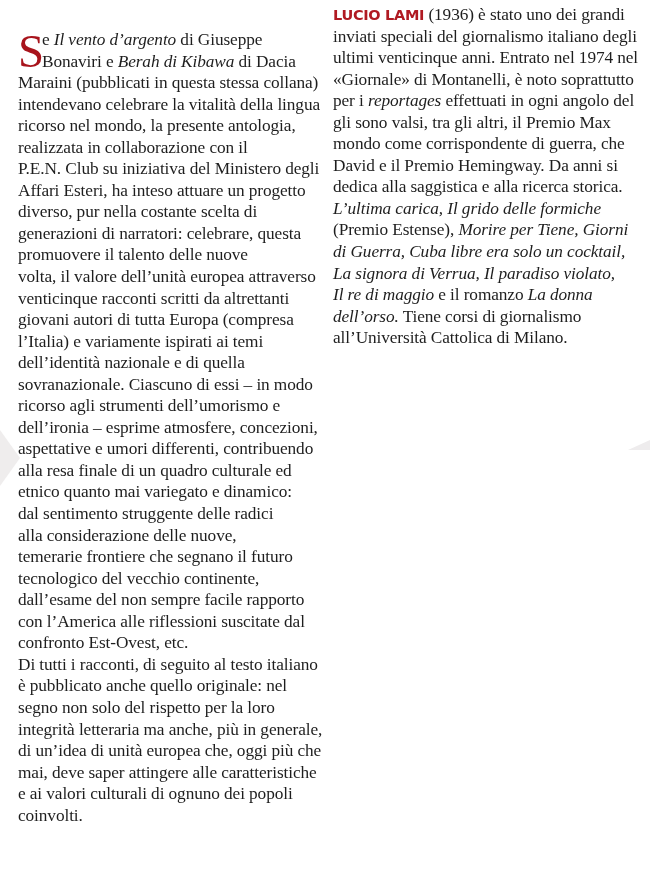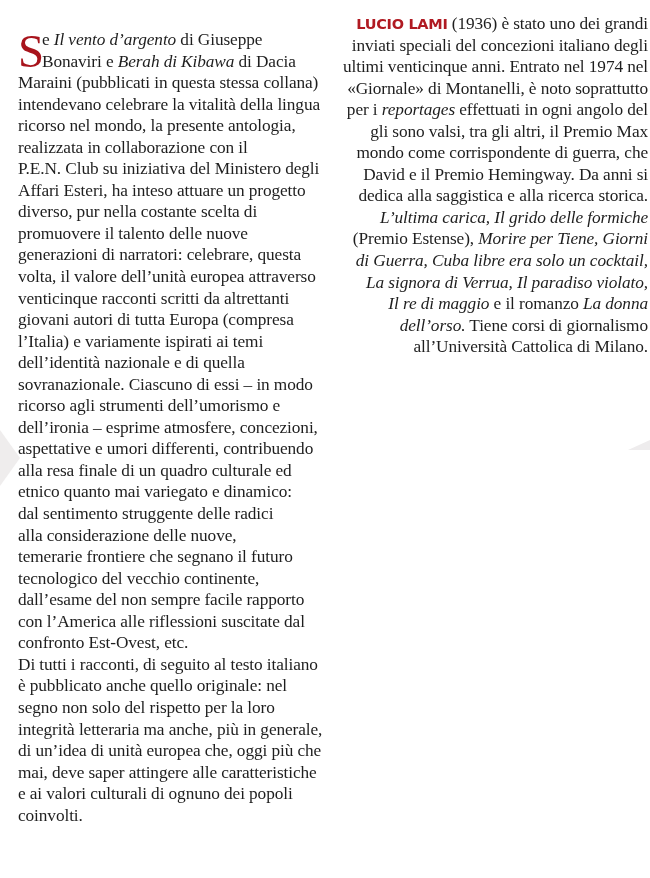--- a/index.html
+++ b/index.html
@@ -44,23 +44,22 @@
     line-height: 21.55px;
     letter-spacing: -0.1px;
   }
   .col-left {
     left: 18px;
     top: 29px;
     width: 310px;
   }
   .col-right {
     left: 333px;
-    top: 13px;
+    top: 4px;
     width: 315px;
-    text-align: right;
   }
   .line {
     display: block;
     white-space: nowrap;
     height: 21.55px;
   }
   .indent-dropcap {
     padding-left: 24px;
   }
   .dropcap {
@@ -93,22 +92,22 @@
 
   <span class="line indent-dropcap"><span>e </span><em>Il vento d’argento</em><span> di Giuseppe</span></span>
   <span class="line indent-dropcap"><span>Bonaviri e </span><em>Berah di Kibawa</em><span> di Dacia</span></span>
   <span class="line">Maraini (pubblicati in questa stessa collana)</span>
   <span class="line">intendevano celebrare la vitalità della lingua</span>
   <span class="line">ricorso nel mondo, la presente antologia,</span>
   <span class="line">realizzata in collaborazione con il</span>
   <span class="line">P.E.N. Club su iniziativa del Ministero degli</span>
   <span class="line">Affari Esteri, ha inteso attuare un progetto</span>
   <span class="line">diverso, pur nella costante scelta di</span>
+  <span class="line">generazioni di narratori: celebrare, questa</span>
   <span class="line">promuovere il talento delle nuove</span>
-  <span class="line">generazioni di narratori: celebrare, questa</span>
   <span class="line">volta, il valore dell’unità europea attraverso</span>
   <span class="line">venticinque racconti scritti da altrettanti</span>
   <span class="line">giovani autori di tutta Europa (compresa</span>
   <span class="line">l’Italia) e variamente ispirati ai temi</span>
   <span class="line">dell’identità nazionale e di quella</span>
   <span class="line">sovranazionale. Ciascuno di essi – in modo</span>
   <span class="line">ricorso agli strumenti dell’umorismo e</span>
   <span class="line">dell’ironia –  esprime atmosfere, concezioni,</span>
   <span class="line">aspettative e umori differenti, contribuendo</span>
   <span class="line">alla resa finale di un quadro culturale ed</span>
@@ -125,21 +124,21 @@
   <span class="line">segno non solo del rispetto per la loro</span>
   <span class="line">integrità letteraria ma anche, più in generale,</span>
   <span class="line">di un’idea di unità europea che, oggi più che</span>
   <span class="line">mai, deve saper attingere alle caratteristiche</span>
   <span class="line">e ai valori culturali di ognuno dei popoli</span>
   <span class="line">coinvolti.</span>
 </div>
 
 <div class="column col-right">
   <span class="line"><span class="author-name">LUCIO LAMI</span><span> (1936) è stato uno dei grandi</span></span>
-  <span class="line">inviati speciali del concezioni italiano degli</span>
+  <span class="line">inviati speciali del giornalismo italiano degli</span>
   <span class="line">ultimi venticinque anni. Entrato nel 1974 nel</span>
   <span class="line">«Giornale» di Montanelli, è noto soprattutto</span>
   <span class="line"><span>per i </span><em>reportages</em><span> effettuati in ogni angolo del</span></span>
   <span class="line">gli sono valsi, tra gli altri, il Premio Max</span>
   <span class="line">mondo come corrispondente di guerra, che</span>
   <span class="line">David e il Premio Hemingway. Da anni si</span>
   <span class="line">dedica alla saggistica e alla ricerca storica.</span>
   <em class="line">L’ultima carica, Il grido delle formiche</em>
   <span class="line"><span>(Premio Estense), </span><em>Morire per Tiene, Giorni</em></span>
   <em class="line">di Guerra, Cuba libre era solo un cocktail,</em>

